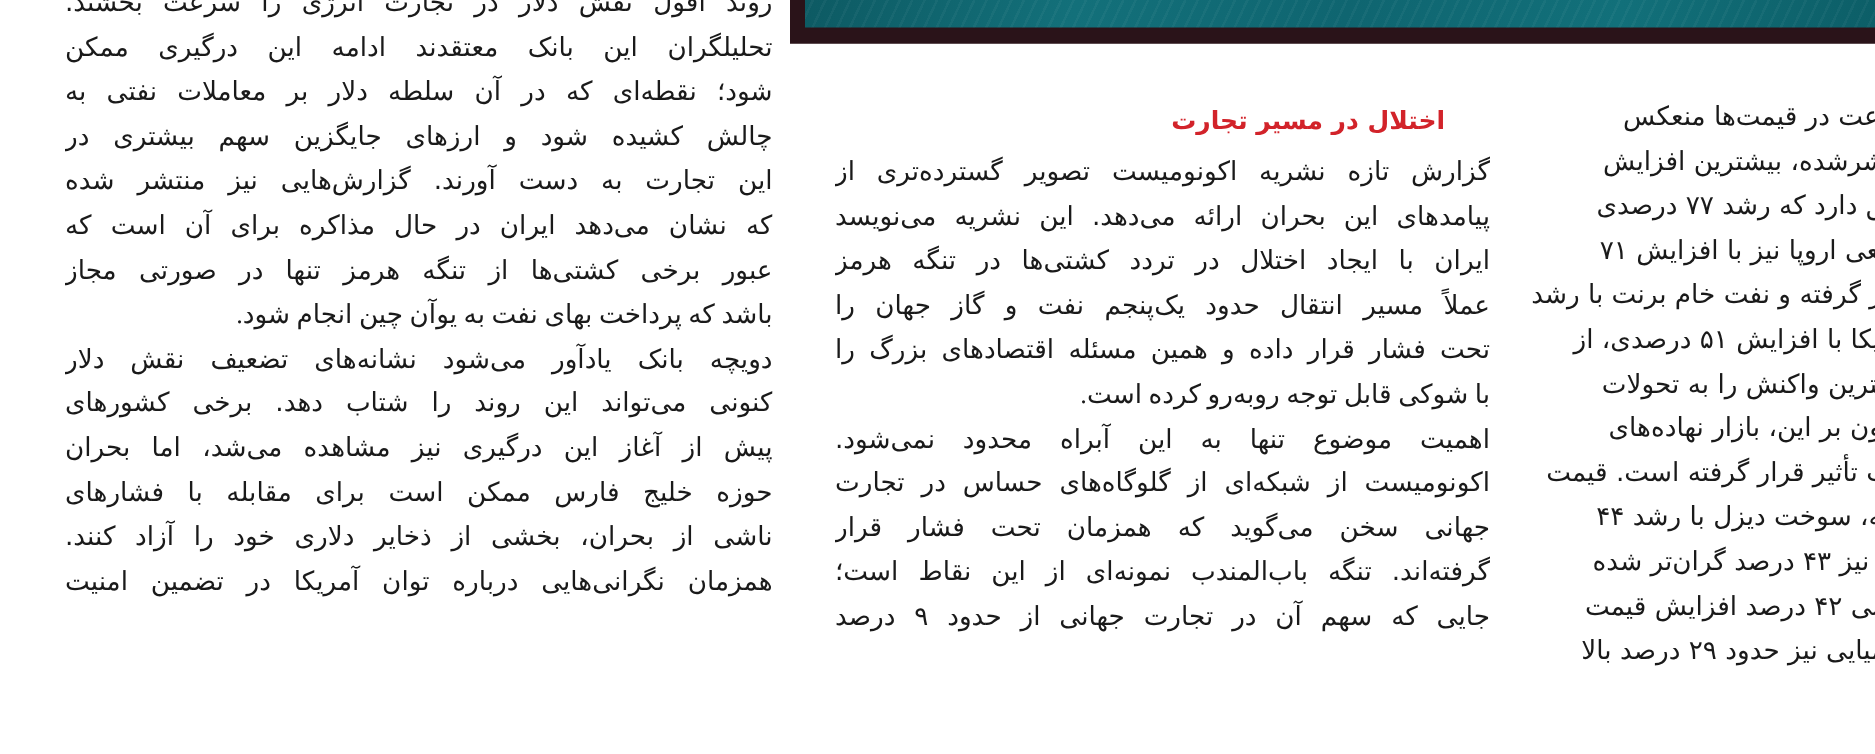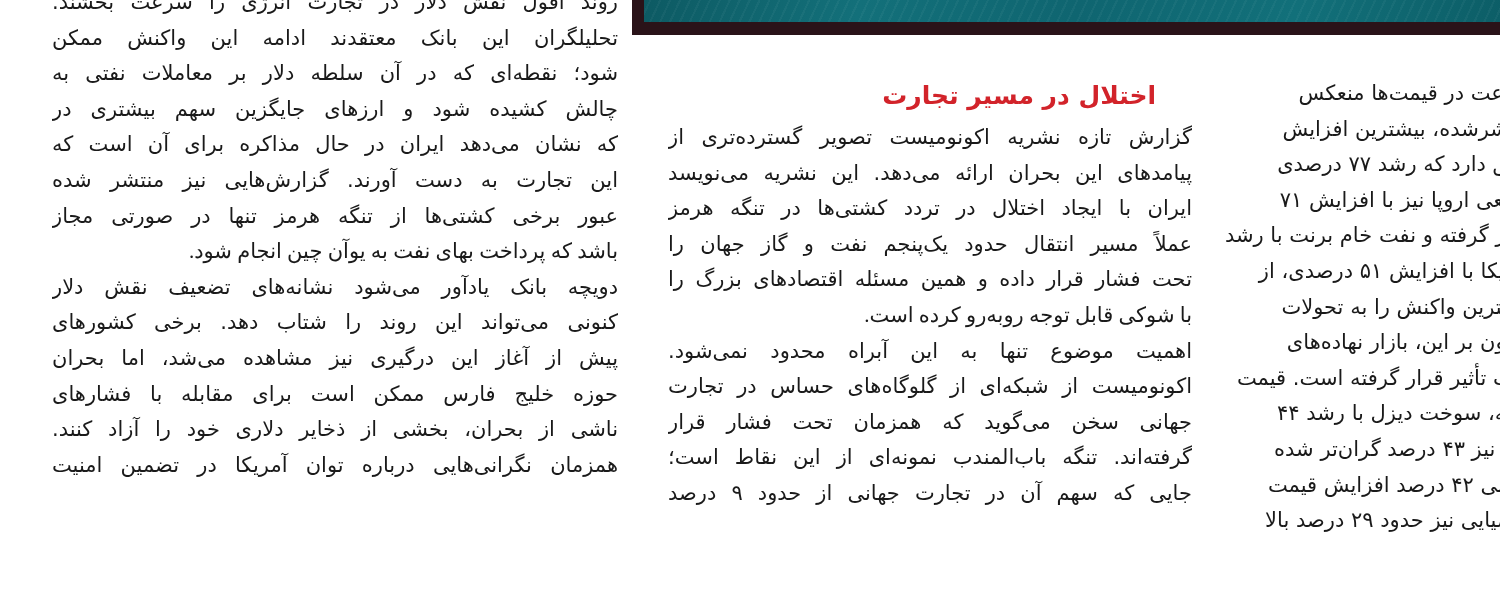--- a/index.html
+++ b/index.html
@@ -79,21 +79,21 @@
     }
     #headline {
       position: absolute;
       left: 880px;
       top: 79px;
       width: 276px;
       direction: rtl;
       text-align: right;
       color: #d2232a;
       font-weight: bold;
-      font-size: 25px;
+      font-size: 20px;
       line-height: 34px;
       white-space: nowrap;
     }
     #clip-right {
       position: absolute;
       left: 1213px;
       top: 0;
       width: 287px;
       height: 603px;
       overflow: hidden;
@@ -104,25 +104,25 @@
   </style>
 </head>
 <body>
 
 <div id="photo">
   <div id="photo-inner"></div>
 </div>
 
 <div id="col-left" class="col">
   <span class="line">روند افول نقش دلار در تجارت انرژی را سرعت بخشند.</span>
-  <span class="line">تحلیلگران این بانک معتقدند ادامه این واکنش ممکن</span>
+  <span class="line">تحلیلگران این بانک معتقدند ادامه این درگیری ممکن</span>
   <span class="line">شود؛ نقطه‌ای که در آن سلطه دلار بر معاملات نفتی به</span>
   <span class="line">چالش کشیده شود و ارزهای جایگزین سهم بیشتری در</span>
+  <span class="line">این تجارت به دست آورند. گزارش‌هایی نیز منتشر شده</span>
   <span class="line">که نشان می‌دهد ایران در حال مذاکره برای آن است که</span>
-  <span class="line">این تجارت به دست آورند. گزارش‌هایی نیز منتشر شده</span>
   <span class="line">عبور برخی کشتی‌ها از تنگه هرمز تنها در صورتی مجاز</span>
   <span class="line last">باشد که پرداخت بهای نفت به یوآن چین انجام شود.</span>
   <span class="line">دویچه بانک یادآور می‌شود نشانه‌های تضعیف نقش دلار</span>
   <span class="line">کنونی می‌تواند این روند را شتاب دهد. برخی کشورهای</span>
   <span class="line">پیش از آغاز این درگیری نیز مشاهده می‌شد، اما بحران</span>
   <span class="line">حوزه خلیج فارس ممکن است برای مقابله با فشارهای</span>
   <span class="line">ناشی از بحران، بخشی از ذخایر دلاری خود را آزاد کنند.</span>
   <span class="line">همزمان نگرانی‌هایی درباره توان آمریکا در تضمین امنیت</span>
 </div>
 

